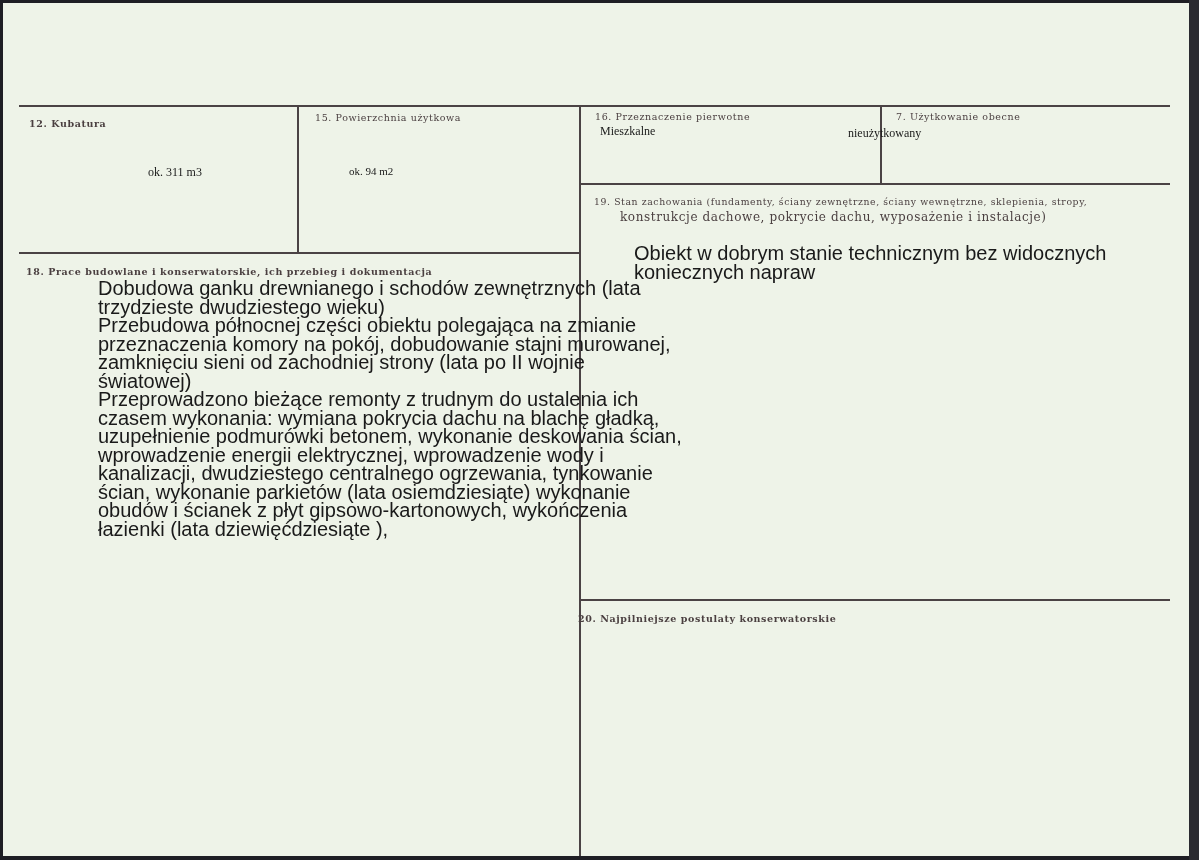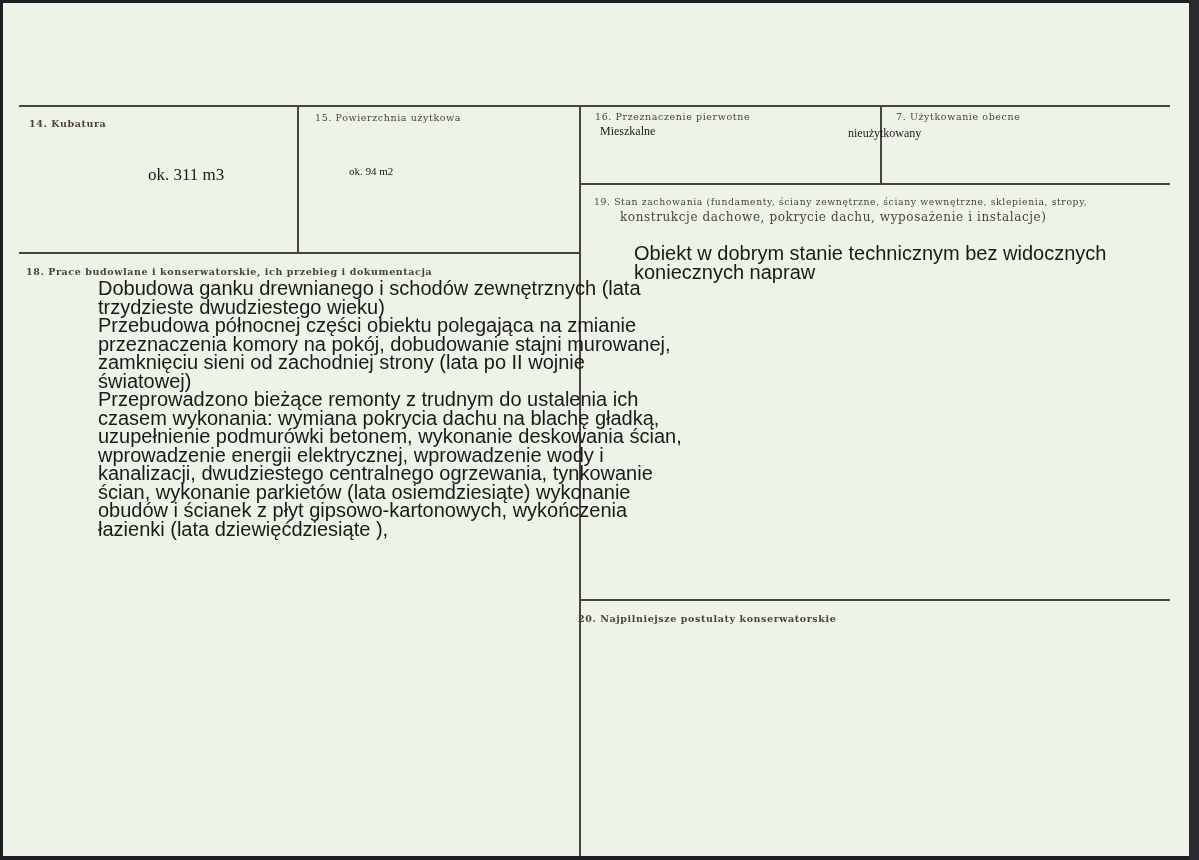--- a/index.html
+++ b/index.html
@@ -76,22 +76,22 @@
 <div class="sheet">
 
   <div class="hline" style="left:16px; top:102px; width:1151px;"></div>
   <div class="vline" style="left:294px; top:102px; height:149px;"></div>
   <div class="vline" style="left:576px; top:102px; height:751px;"></div>
   <div class="vline" style="left:877px; top:102px; height:80px;"></div>
   <div class="hline" style="left:576px; top:180px; width:591px;"></div>
   <div class="hline" style="left:16px; top:249px; width:562px;"></div>
   <div class="hline" style="left:576px; top:596px; width:591px;"></div>
 
-  <div class="label" style="left:26px; top:115px;">14. Kubatura</div>
-  <div class="value" style="left:145px; top:162px; font-size:17px;">ok. 311 m3</div>
+  <div class="label" style="left:26px; top:115px;">12. Kubatura</div>
+  <div class="value" style="left:145px; top:162px; font-size:12px;">ok. 311 m3</div>
 
   <div class="label light" style="left:312px; top:109px;">15. Powierzchnia użytkowa</div>
   <div class="value" style="left:346px; top:162px; font-size:11px;">ok. 94 m2</div>
 
   <div class="label light" style="left:592px; top:108px;">16. Przeznaczenie pierwotne</div>
   <div class="value" style="left:597px; top:121px;">Mieszkalne</div>
 
   <div class="label" style="left:893px; top:108px; font-weight:normal;">7. Użytkowanie obecne</div>
   <div class="value" style="left:845px; top:123px;">nieużytkowany</div>
 

